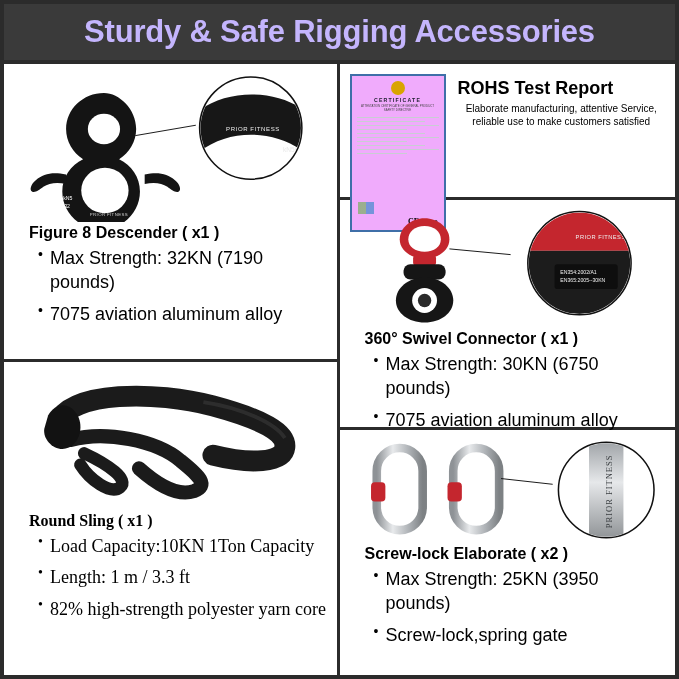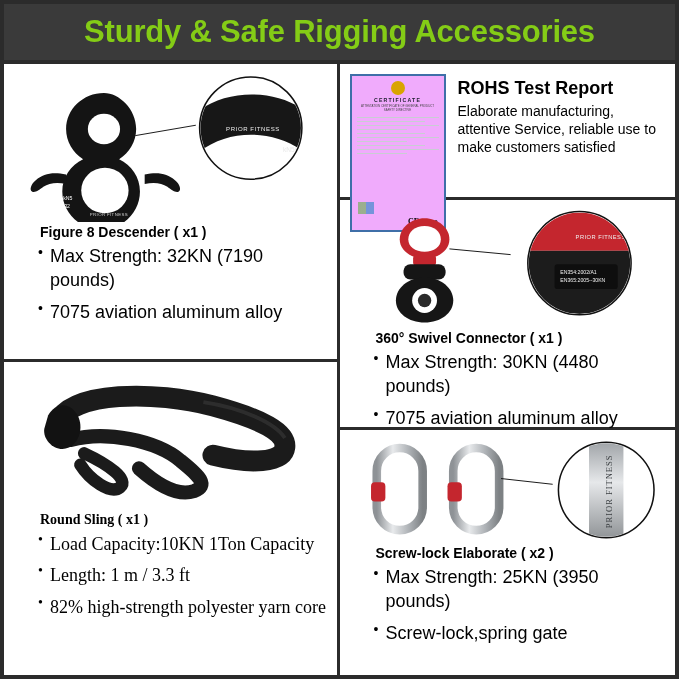--- a/index.html
+++ b/index.html
@@ -25,21 +25,21 @@
   
   .header {
     height: 56px;
     background: #3a3a3a;
     display: flex;
     align-items: center;
     justify-content: center;
     border-bottom: 4px solid #2b2b2b;
   }
   .header-title {
-    color: #84cc16;
+    color: #c4b5fd;
     font-size: 31px;
     font-weight: bold;
     letter-spacing: -0.2px;
     white-space: nowrap;
   }
   
   .body {
     display: flex;
     height: calc(100% - 60px);
   }
@@ -69,23 +69,23 @@
   .cell-sling   { height: 315px; font-family: Liberation Serif, serif; }
   .cell-rohs    { height: 136px; }
   .cell-swivel  { height: 230px; }
   .cell-cara    { height: 249px; }
 
   .art {
     position: relative;
     width: 100%;
   }
   .caption {
-    font-size: 14px;
-    font-weight: bold;
-    margin: 2px 0 4px 26px;
+    font-size: 16px;
+    font-weight: bold;
+    margin: 2px 0 4px 15px;
   }
   ul.bullets {
     margin: 0;
     padding: 0 0 0 26px;
     list-style: none;
   }
   ul.bullets li {
     font-size: 18px;
     line-height: 1.35;
     margin-bottom: 7px;
@@ -176,23 +176,24 @@
   .ce-mark { font-family: "Liberation Serif", serif; font-size: 8px; }
   .rohs-text {
     flex: 1;
   }
   .rohs-title {
     font-size: 18px;
     font-weight: bold;
     margin: 4px 0 3px 2px;
   }
   .rohs-desc {
-    font-size: 14px;
+    font-size: 10px;
     line-height: 1.3;
     margin-left: 2px;
+    text-align: center;
   }
   
   .fig8-art { height: 150px; }
   
   .swivel-art { height: 120px; }
   
   .cara-art { height: 105px; }
 </style>
 </head>
 <body>
@@ -331,21 +332,21 @@
               <rect x="186" y="42" width="108" height="66" fill="#1c1c1c"></rect>
               <text x="236" y="30" font-family="Liberation Sans, sans-serif" font-size="6" fill="#f0f0f0" letter-spacing="0.5">PRIOR FITNESS</text>
               <rect x="214" y="56" width="66" height="26" rx="3" fill="#0e0e0e"></rect>
               <text x="220" y="66" font-family="Liberation Sans, sans-serif" font-size="5.4" fill="#f2f2f2">EN354:2002/A1</text>
               <text x="220" y="75" font-family="Liberation Sans, sans-serif" font-size="5.4" fill="#f2f2f2">EN365:2005--30KN</text>
             </g>
           </svg>
         </div>
         <div class="caption">360° Swivel Connector ( x1 )</div>
         <ul class="bullets">
-          <li>Max Strength: 30KN (4480 pounds)</li>
+          <li>Max Strength: 30KN (6750 pounds)</li>
           <li>7075 aviation aluminum alloy</li>
         </ul>
       </div>
 
       <div class="cell cell-cara">
         <div class="art cara-art">
           <svg width="100%" height="105" viewBox="0 0 330 105">
             <defs>
               <linearGradient id="steel" x1="0" y1="0" x2="1" y2="0">
                 <stop offset="0" stop-color="#8e9296"></stop>

